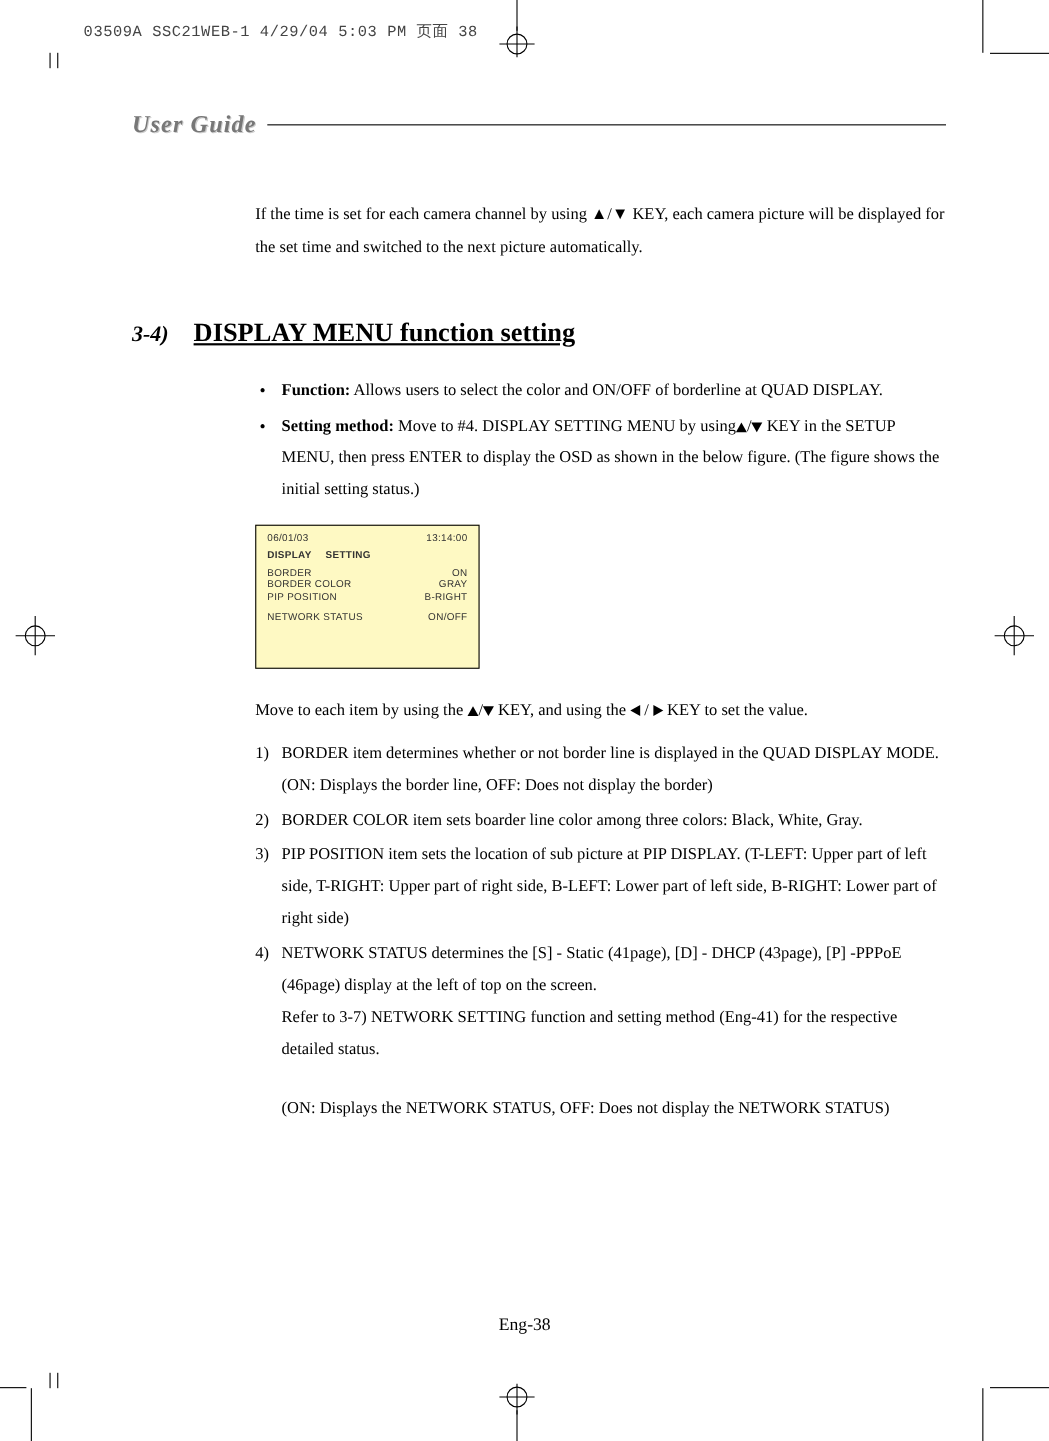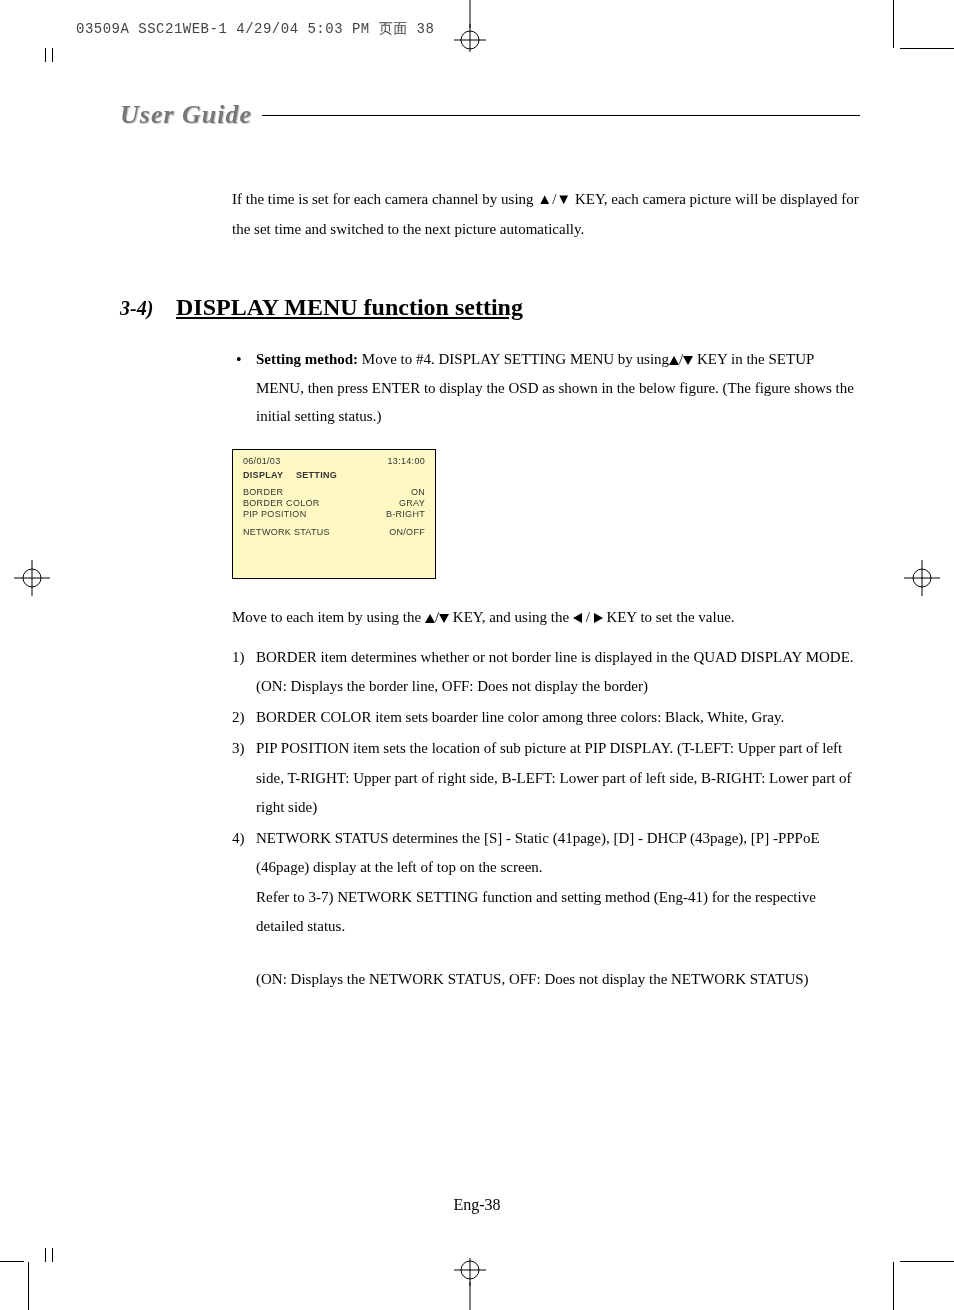--- a/index.html
+++ b/index.html
@@ -47,21 +47,21 @@
     left: 120px;
     width: 740px;
   }
   .header-line {
     display: flex;
     align-items: center;
     margin-bottom: 54px;
   }
   .header-title {
     font-family: Georgia, "Times New Roman", serif;
-    font-size: 26px;
+    font-size: 22px;
     font-style: italic;
     font-weight: bold;
     color: #777;
     text-shadow: 1px 1px 0 #ccc, -1px -1px 0 #fff;
     letter-spacing: 1px;
     padding-right: 10px;
   }
   .header-rule {
     flex: 1;
     height: 1px;
@@ -233,20 +233,23 @@
   </div>
 
   <div class="section-head">
     <span class="sec-num">3-4)</span>
     <span class="sec-title">DISPLAY MENU function setting</span>
   </div>
 
   <div class="body-indent">
     <ul class="bullets">
       <li>
+        <span class="bold">Function:</span><span> Allows users to select the color and ON/OFF of borderline at QUAD DISPLAY.</span>
+      </li>
+      <li>
         <span class="bold">Setting method:</span><span> Move to #4. DISPLAY SETTING MENU by using</span><span class="tri tri-up"></span>/<span class="tri tri-down"></span><span> KEY in the SETUP MENU, then press  ENTER  to display the OSD as shown in the below  figure. (The figure shows the initial setting status.)</span>
       </li>
     </ul>
 
     <div class="osd-box">
       <div class="osd-top">
         <span>06/01/03</span>
         <span>13:14:00</span>
       </div>
       <div class="osd-title">

